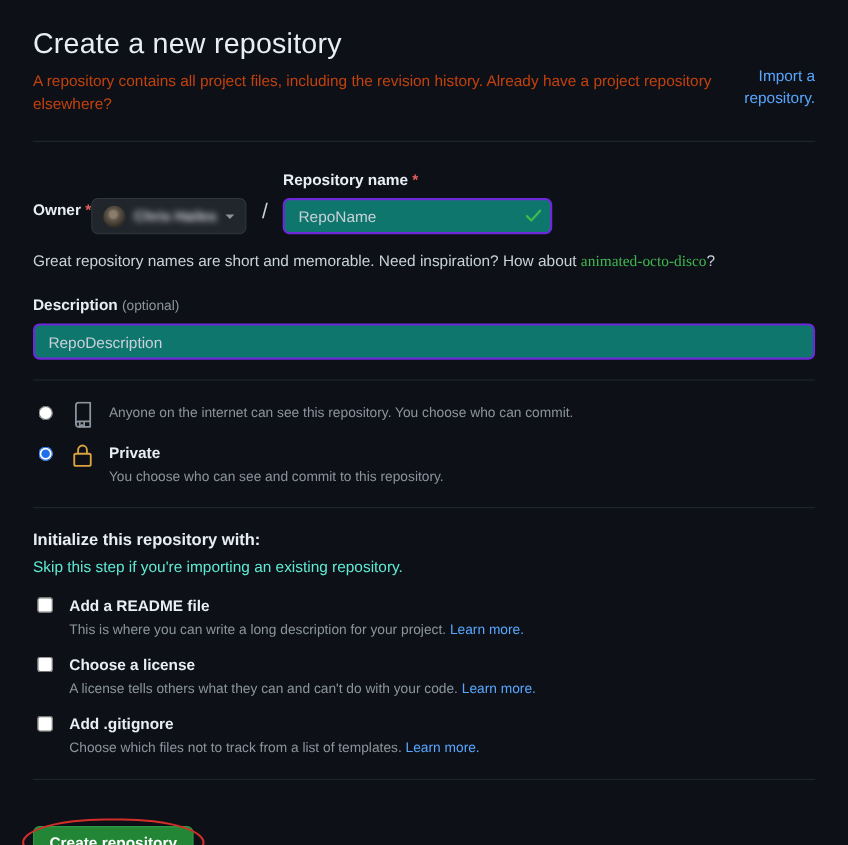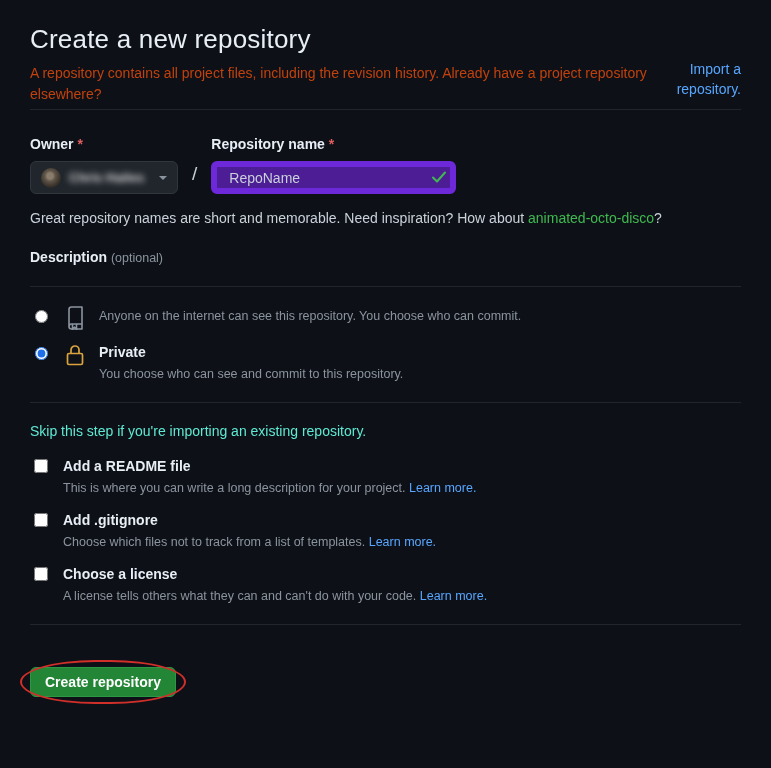--- a/index.html
+++ b/index.html
@@ -7,69 +7,69 @@
     margin: 0;
     padding: 0;
     background: #0d1117;
     color: #c9d1d9;
     font-family: -apple-system, BlinkMacSystemFont, "Segoe UI", Helvetica, Arial, sans-serif;
     font-size: 14px;
     line-height: 1.5;
     width: 771px;
   }
   .container { padding: 20px 30px 28px 30px; }
-  .header-row { display: flex; justify-content: space-between; align-items: flex-start; border-bottom: 1px solid #21262d; padding-bottom: 4px; margin-bottom: 24px; }
+  .header-row { display: flex; justify-content: space-between; align-items: flex-start; border-bottom: 1px solid #21262d; padding-bottom: 23px; margin-bottom: 24px; }
   .header-left { flex: 1; padding-right: 18px; }
   h1 { font-size: 26px; font-weight: 400; color: #e8eef5; margin: 0 0 4px 0; letter-spacing: .2px; }
   .subtext { color: #c2410c; font-size: 14px; }
   .import-link { color: #58a6ff; font-size: 14px; text-align: right; line-height: 1.4; white-space: nowrap; margin-top: 40px; }
   .import-link a { color: #58a6ff; text-decoration: none; }
 
   .field-row { display: flex; align-items: flex-end; gap: 10px; }
   .field-label { font-weight: 600; color: #e8eef5; font-size: 14px; margin-bottom: 6px; display: block; }
   .required::after { content: " *"; color: #e05d5d; }
   .optional { color: #8b949e; font-weight: 400; font-size: 12.5px; }
   
-  .owner-block { display: flex; flex-direction: column; min-width: 148px; justify-content: center; }
+  .owner-block { display: flex; flex-direction: row; min-width: 148px; justify-content: center; }
   .repo-block { display: flex; flex-direction: column; min-width: 245px; }
   .slash { color: #c9d1d9; font-size: 19px; margin: 0 4px 6px 4px; }
   
   .owner-btn {
     background: #21262d;
     border: 1px solid #30363d;
     border-radius: 6px;
     padding: 5px 10px;
     display: flex;
     align-items: center;
     gap: 8px;
     color: #c9d1d9;
     height: 33px;
     cursor: pointer;
   }
   .avatar { width: 20px; height: 20px; border-radius: 50%; background: radial-gradient(circle at 45% 40%, #8a7d6d 0 18%, #5e5347 34%, #2f2a24 72%); }
   .owner-name { filter: blur(3.1px); font-weight: 600; font-size: 13px; color:#d6d6d6;}
   .dropdown-caret { width: 0; height: 0; border-left: 4px solid transparent; border-right: 4px solid transparent; border-top: 4px solid #8b949e; margin-left: auto; }
 
   .text-input {
-    background: #4c1d95;
-    border: 6px solid #6d28d9;
+    background: #0f766e;
+    border: 2px solid #6d28d9;
     border-radius: 6px;
     color: #c9d1d9;
     padding: 6px 32px 6px 12px;
     height: 33px;
     font-size: 14px;
     width: 100%;
     outline: none;
   }
   .repo-input-wrap { position: relative; }
   .check-icon { position: absolute; right: 9px; top: 8px; color: #3fb950; }
   .check-icon svg { width:16px; height:16px; display:block; }
   
   .hint { margin-top: 14px; color: #c9d1d9; font-size: 14px; }
-  .hint a { color: #3fb950; text-decoration: none; }
+  .hint a { color: #3fb950; text-decoration: none; font-family: Liberation Serif, serif; }
   
   .desc-group { margin-top: 18px; }
   .desc-input { width: 100%; }
   
   hr.sep { border: none; border-top: 1px solid #21262d; margin: 18px 0; }
 
   .vis-option { display: flex; align-items: flex-start; gap: 12px; margin: 12px 0; }
   .radio { margin-top: 5px; accent-color: #1f6feb; width: 13px; height: 13px; cursor: pointer; }
   .vis-icon { width: 24px; margin-top: 1px; }
   .vis-icon svg { width: 24px; height: 24px; display:block;}
@@ -145,20 +145,21 @@
   </div>
 
   <div class="hint">
     <span>Great repository names are short and memorable. Need inspiration? How about </span><a href="#">animated-octo-disco</a><span>?</span>
   </div>
 
   <div class="desc-group">
     <label class="field-label">
       <span>Description</span> <span class="optional">(optional)</span>
     </label>
+    <input class="text-input desc-input" type="text" value="RepoDescription" style="">
   </div>
 
   <hr class="sep">
 
   <div class="vis-option">
     <input type="radio" name="vis" class="radio" style="">
     <span class="vis-icon">
       <svg viewBox="0 0 24 24" fill="none" stroke="#8b949e" stroke-width="1.6" stroke-linejoin="round">
           <path d="M6 3.5 A2.5 2.5 0 0 1 8.5 1 H19 V18 H8.5 A2.5 2.5 0 0 0 6 20.5 V3.5 Z"></path>
           <path d="M6 20.5 A2.5 2.5 0 0 0 8.5 23 H19 V18"></path>
@@ -179,43 +180,44 @@
         </svg>
     </span>
     <div class="vis-text">
       <strong>Private</strong>
       <span class="sub">You choose who can see and commit to this repository.</span>
     </div>
   </div>
 
   <hr class="sep">
 
+  <div class="init-heading">Initialize this repository with:</div>
   <div class="init-sub">Skip this step if you're importing an existing repository.</div>
 
   <div class="check-option">
     <input type="checkbox" class="checkbox" style="">
     <div class="check-text">
       <strong>Add a README file</strong>
       <span class="sub"><span>This is where you can write a long description for your project. </span><a href="#">Learn more.</a></span>
     </div>
   </div>
 
   <div class="check-option">
     <input type="checkbox" class="checkbox" style="">
     <div class="check-text">
-      <strong>Add .gitignore</strong>
-      <span class="sub"><span>Choose which files not to track from a list of templates. </span><a href="#">Learn more.</a></span>
+      <strong>Choose a license</strong>
+      <span class="sub"><span>A license tells others what they can and can't do with your code. </span><a href="#">Learn more.</a></span>
     </div>
   </div>
 
   <div class="check-option">
     <input type="checkbox" class="checkbox" style="">
     <div class="check-text">
-      <strong>Choose a license</strong>
-      <span class="sub"><span>A license tells others what they can and can't do with your code. </span><a href="#">Learn more.</a></span>
+      <strong>Add .gitignore</strong>
+      <span class="sub"><span>Choose which files not to track from a list of templates. </span><a href="#">Learn more.</a></span>
     </div>
   </div>
 
   <hr class="sep">
 
   <div class="create-wrap">
     <button class="create-btn">Create repository</button>
     <div class="annot-circle"></div>
   </div>
 </div>

